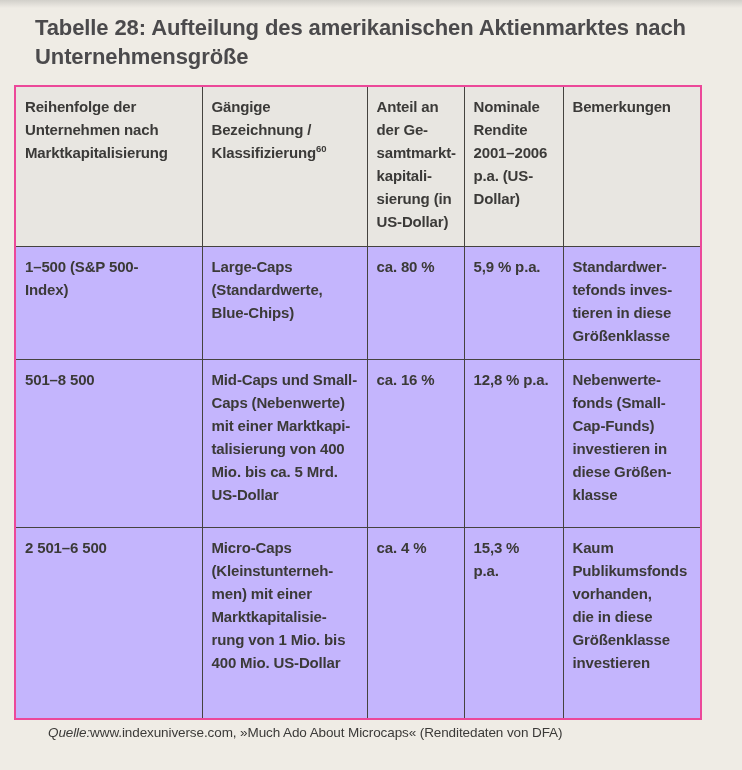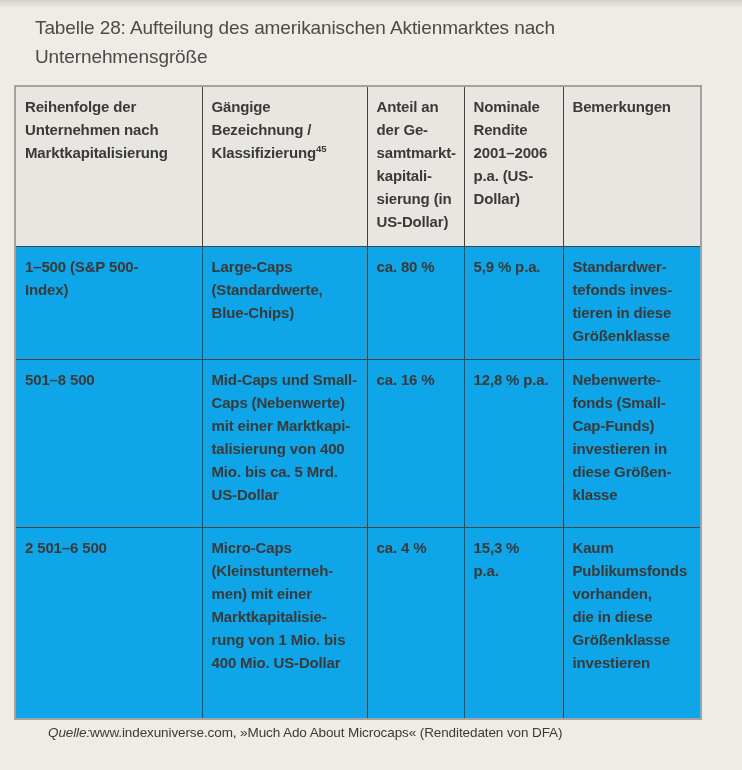--- a/index.html
+++ b/index.html
@@ -19,36 +19,36 @@
     height: 8px;
     background: linear-gradient(180deg, #c8c6c1 0%, #efece5 100%);
     opacity: .75;
     pointer-events: none;
   }
   .doc-title {
     position: absolute;
     left: 35px;
     top: 13px;
     width: 690px;
-    font-size: 19px;
-    font-weight: normal;
+    font-size: 22px;
+    font-weight: bold;
     line-height: 29px;
     color: #4b4a4c;
     white-space: pre-line;
     letter-spacing: -0.1px;
   }
   table.data-table {
     position: absolute;
     left: 14px;
     top: 85px;
     width: 686px;
     table-layout: fixed;
     border-collapse: collapse;
-    border: 2px solid #a3a3a3;
-    background: #0ea5e9;
+    border: 2px solid #ec4899;
+    background: #c4b5fd;
   }
   .data-table th, .data-table td {
     border: 1.5px solid #45433f;
     vertical-align: top;
     padding: 8px 5px 4px 9px;
     font-size: 15px;
     line-height: 23px;
     letter-spacing: -0.15px;
     text-align: left;
     font-weight: bold;
@@ -96,21 +96,21 @@
       <col style="width:99px">
       <col style="width:138px">
     </colgroup>
     <thead>
       <tr class="header-row">
         <th><span class="cell-text">Reihenfolge der
 Unternehmen nach
 Marktkapitalisierung</span></th>
         <th><span class="cell-text">Gängige
 Bezeichnung /
-Klassifizierung</span><sup>45</sup></th>
+Klassifizierung</span><sup>60</sup></th>
         <th><span class="cell-text">Anteil an
 der Ge-
 samtmarkt-
 kapitali-
 sierung (in
 US-Dollar)</span></th>
         <th><span class="cell-text">Nominale
 Rendite
 2001–2006
 p.a. (US-

